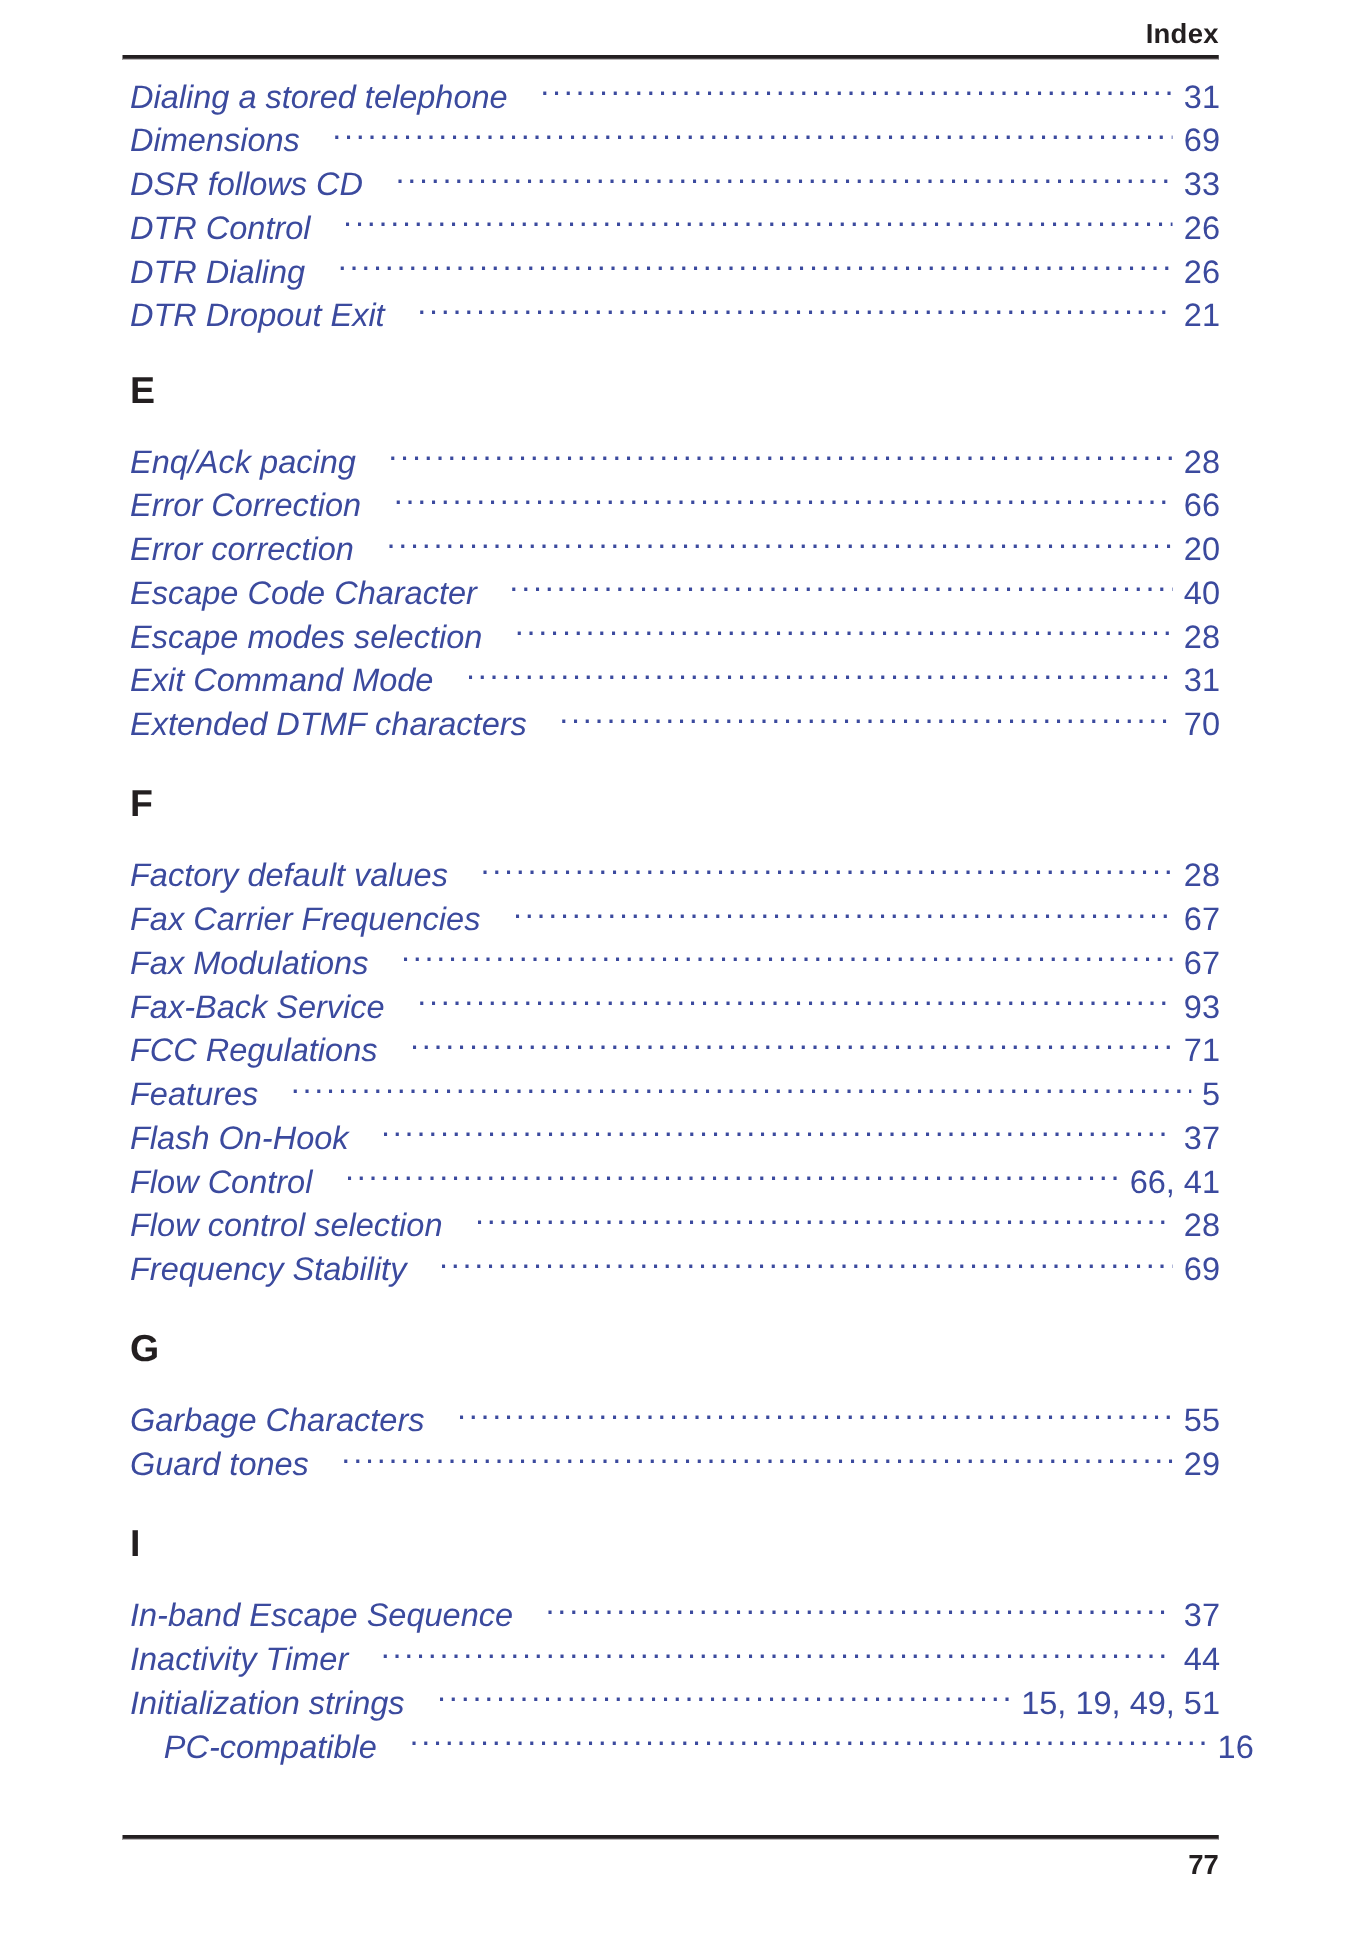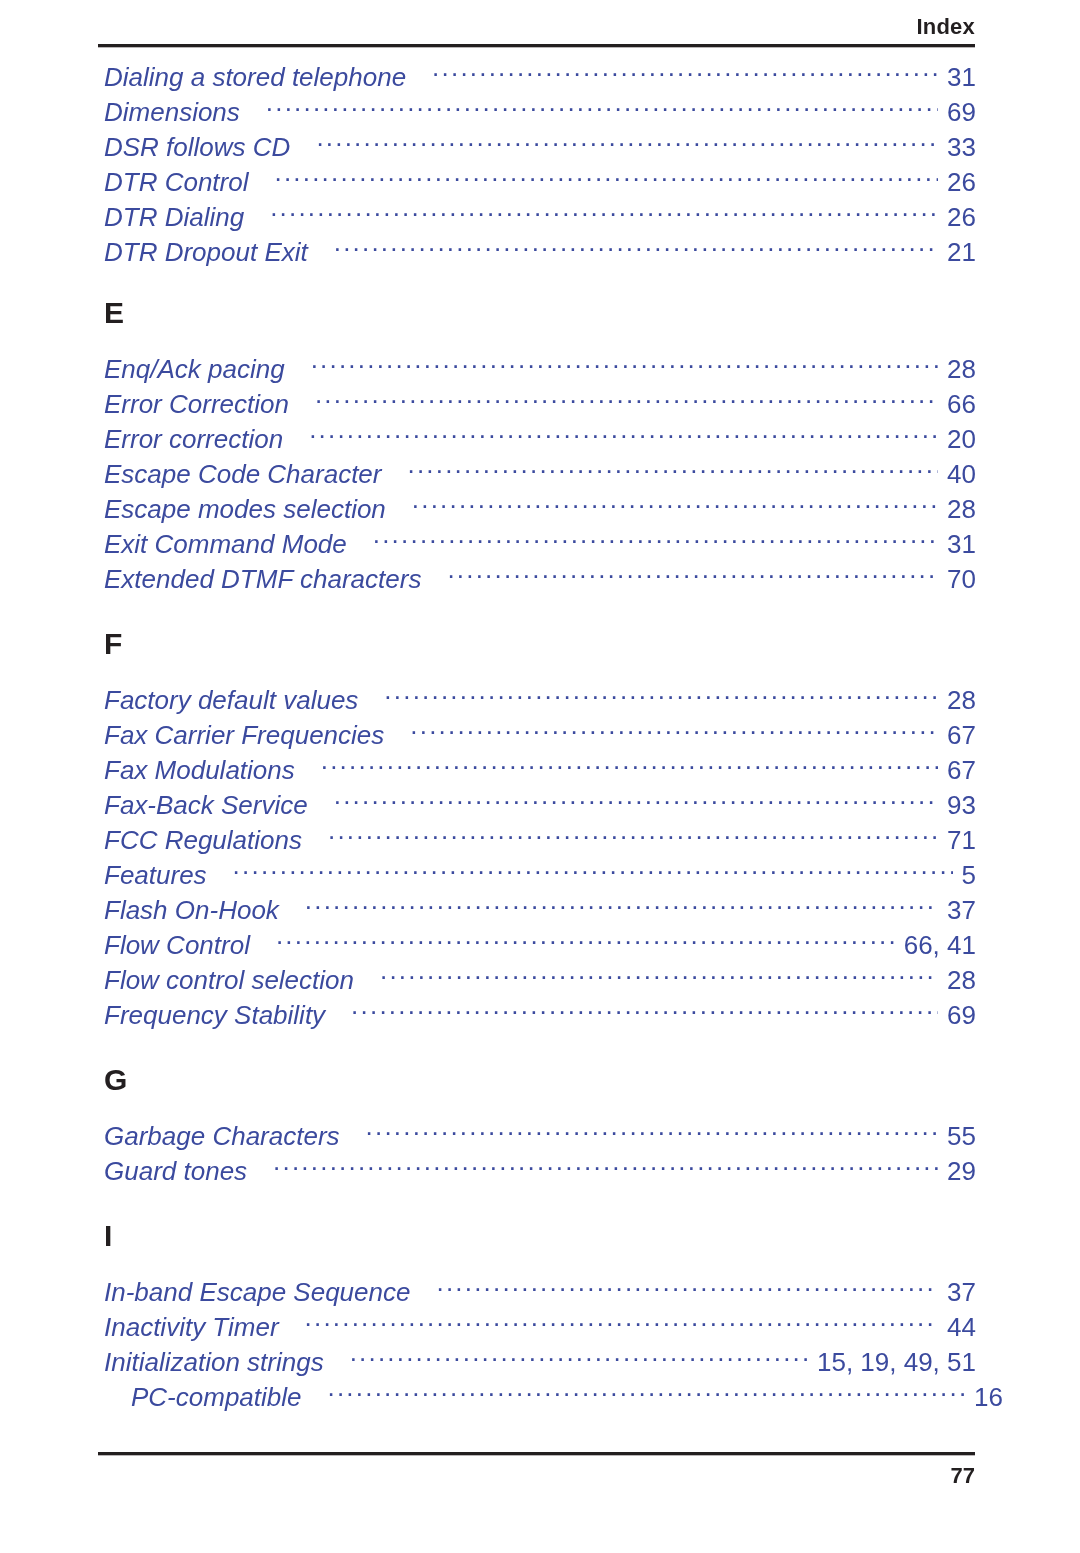--- a/index.html
+++ b/index.html
@@ -111,21 +111,21 @@
     padding-left: 9px;
     text-align: center;
     color: #3b4a9e;
   }
 
   
   .footer {
     position: absolute;
     left: 98px;
     right: 105px;
-    bottom: 36px;
+    bottom: 20px;
     margin-top: 44px;
   }
   .footer-rule {
     height: 3px;
     background: #231f20;
     border-bottom: 1px solid #b9b5b6;
   }
   .footer-page {
     text-align: right;
     font-size: 22px;

